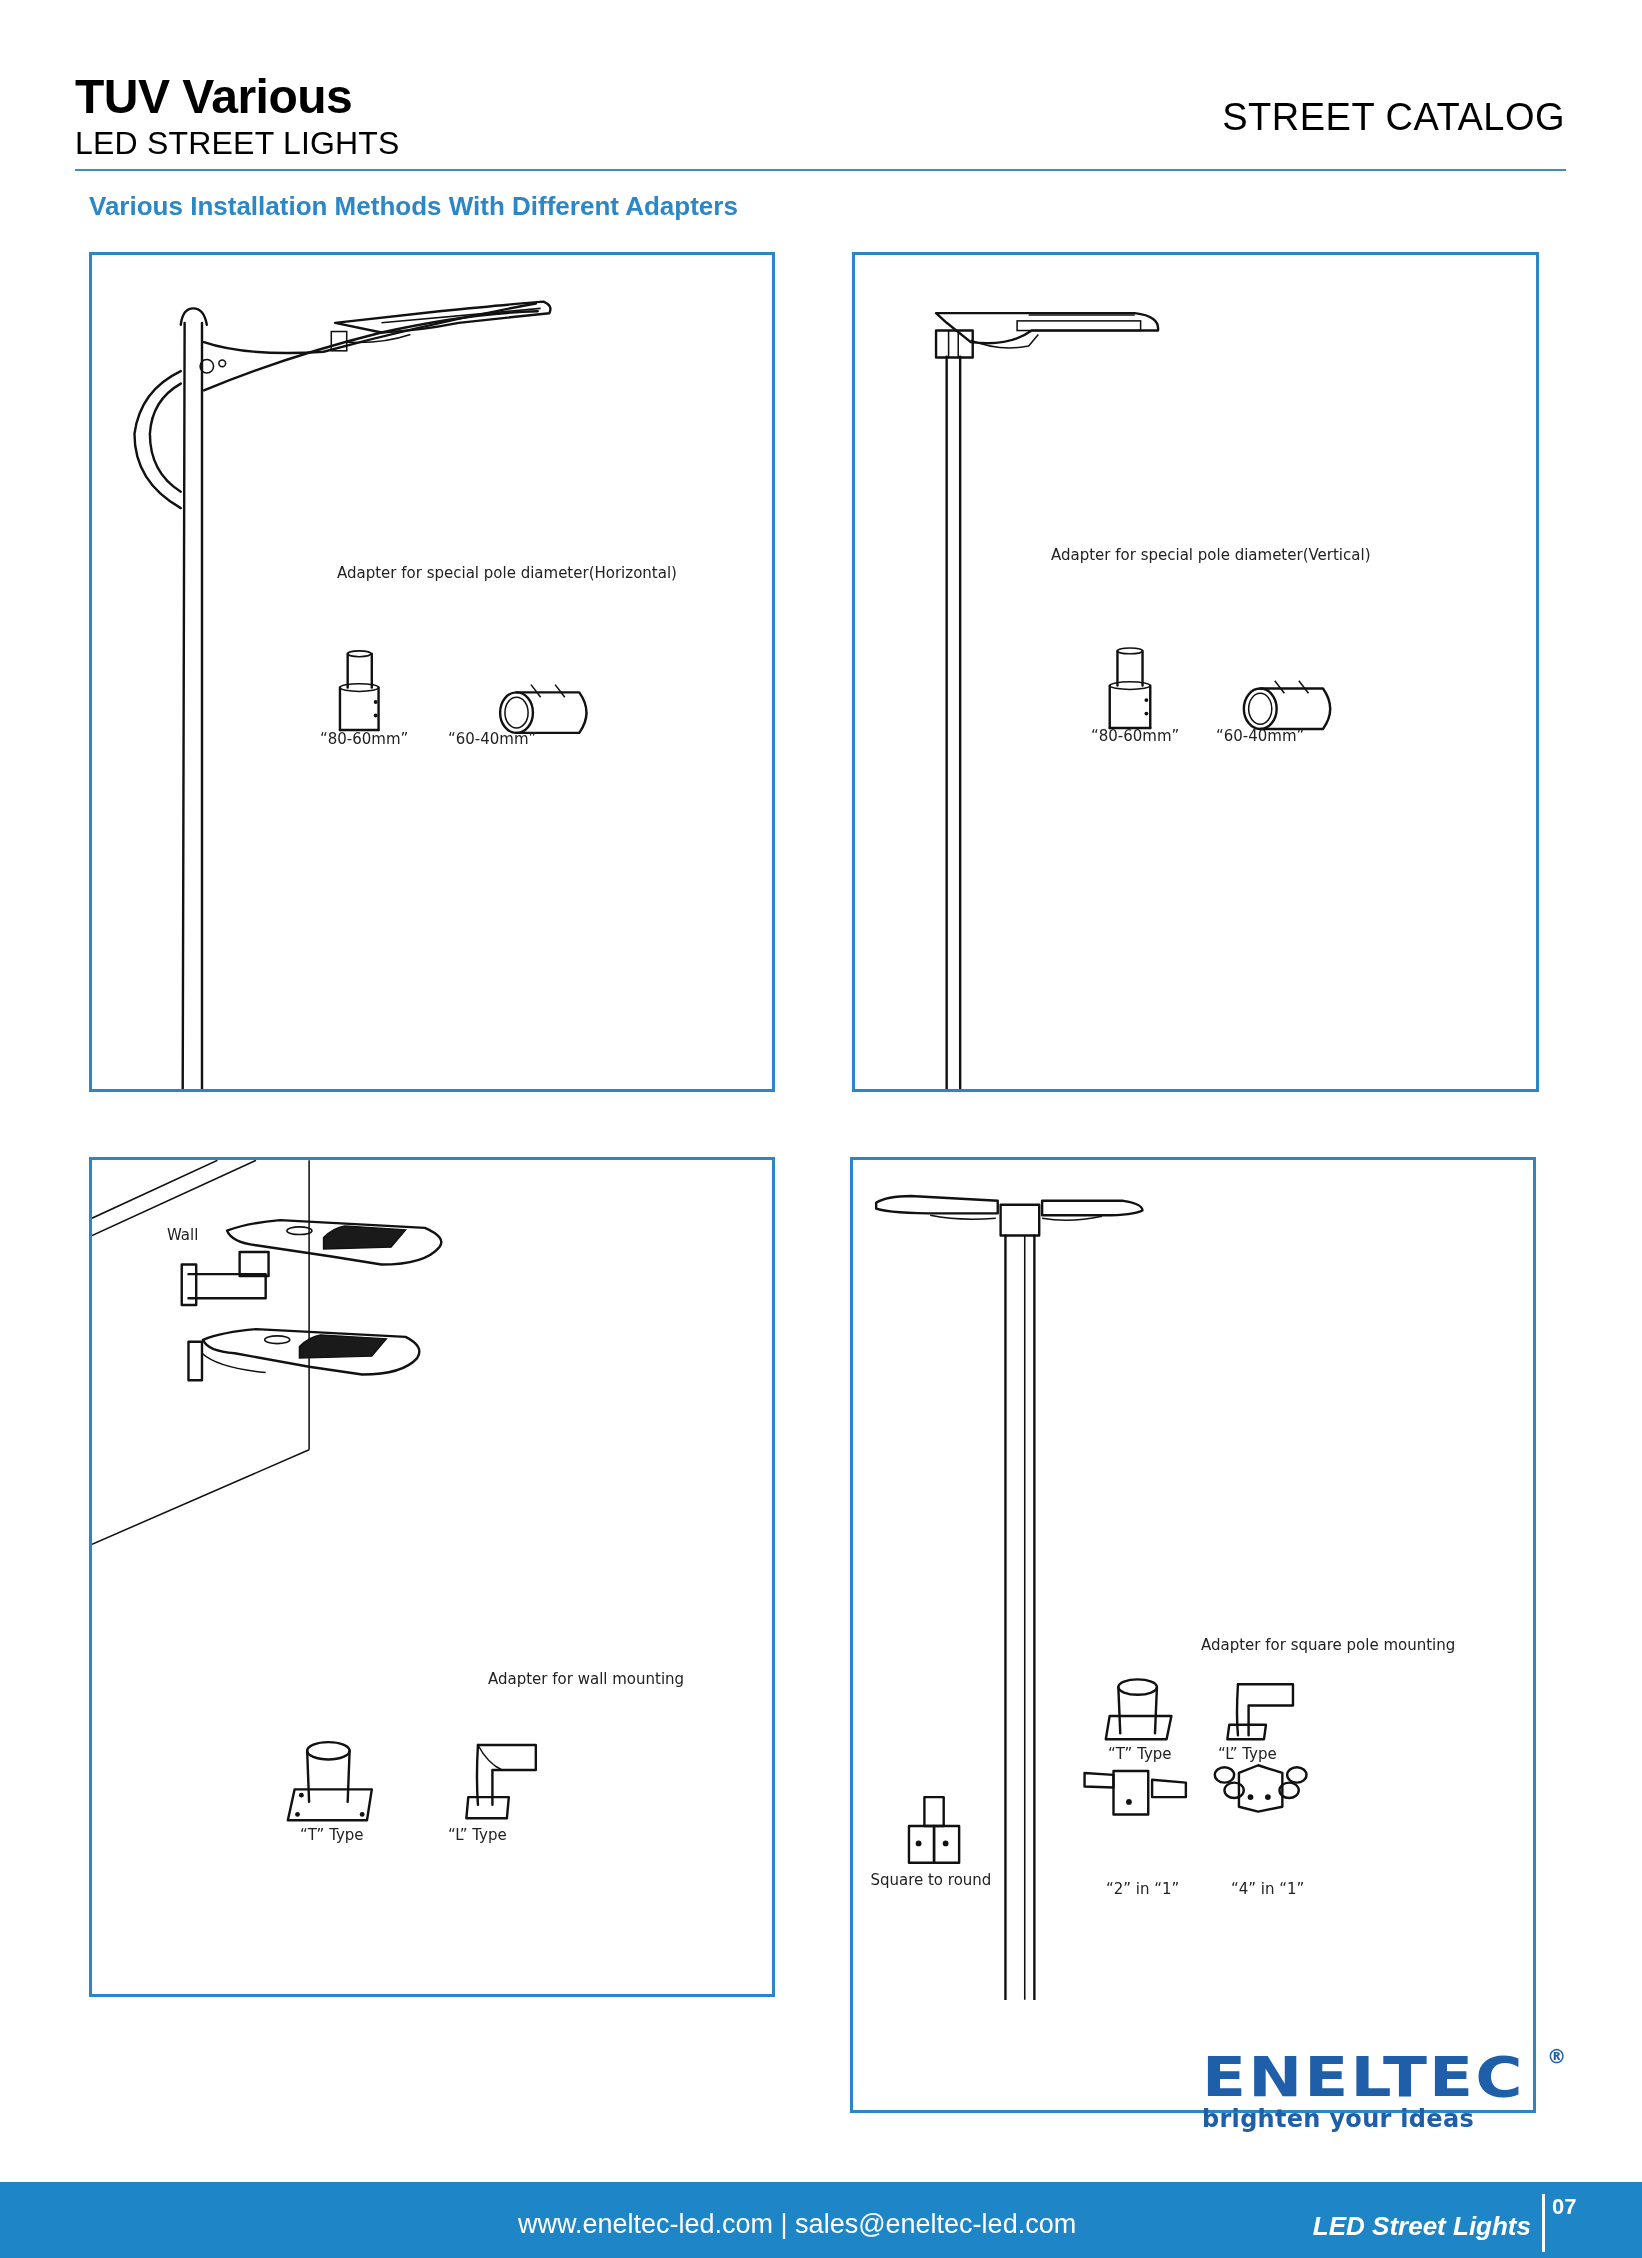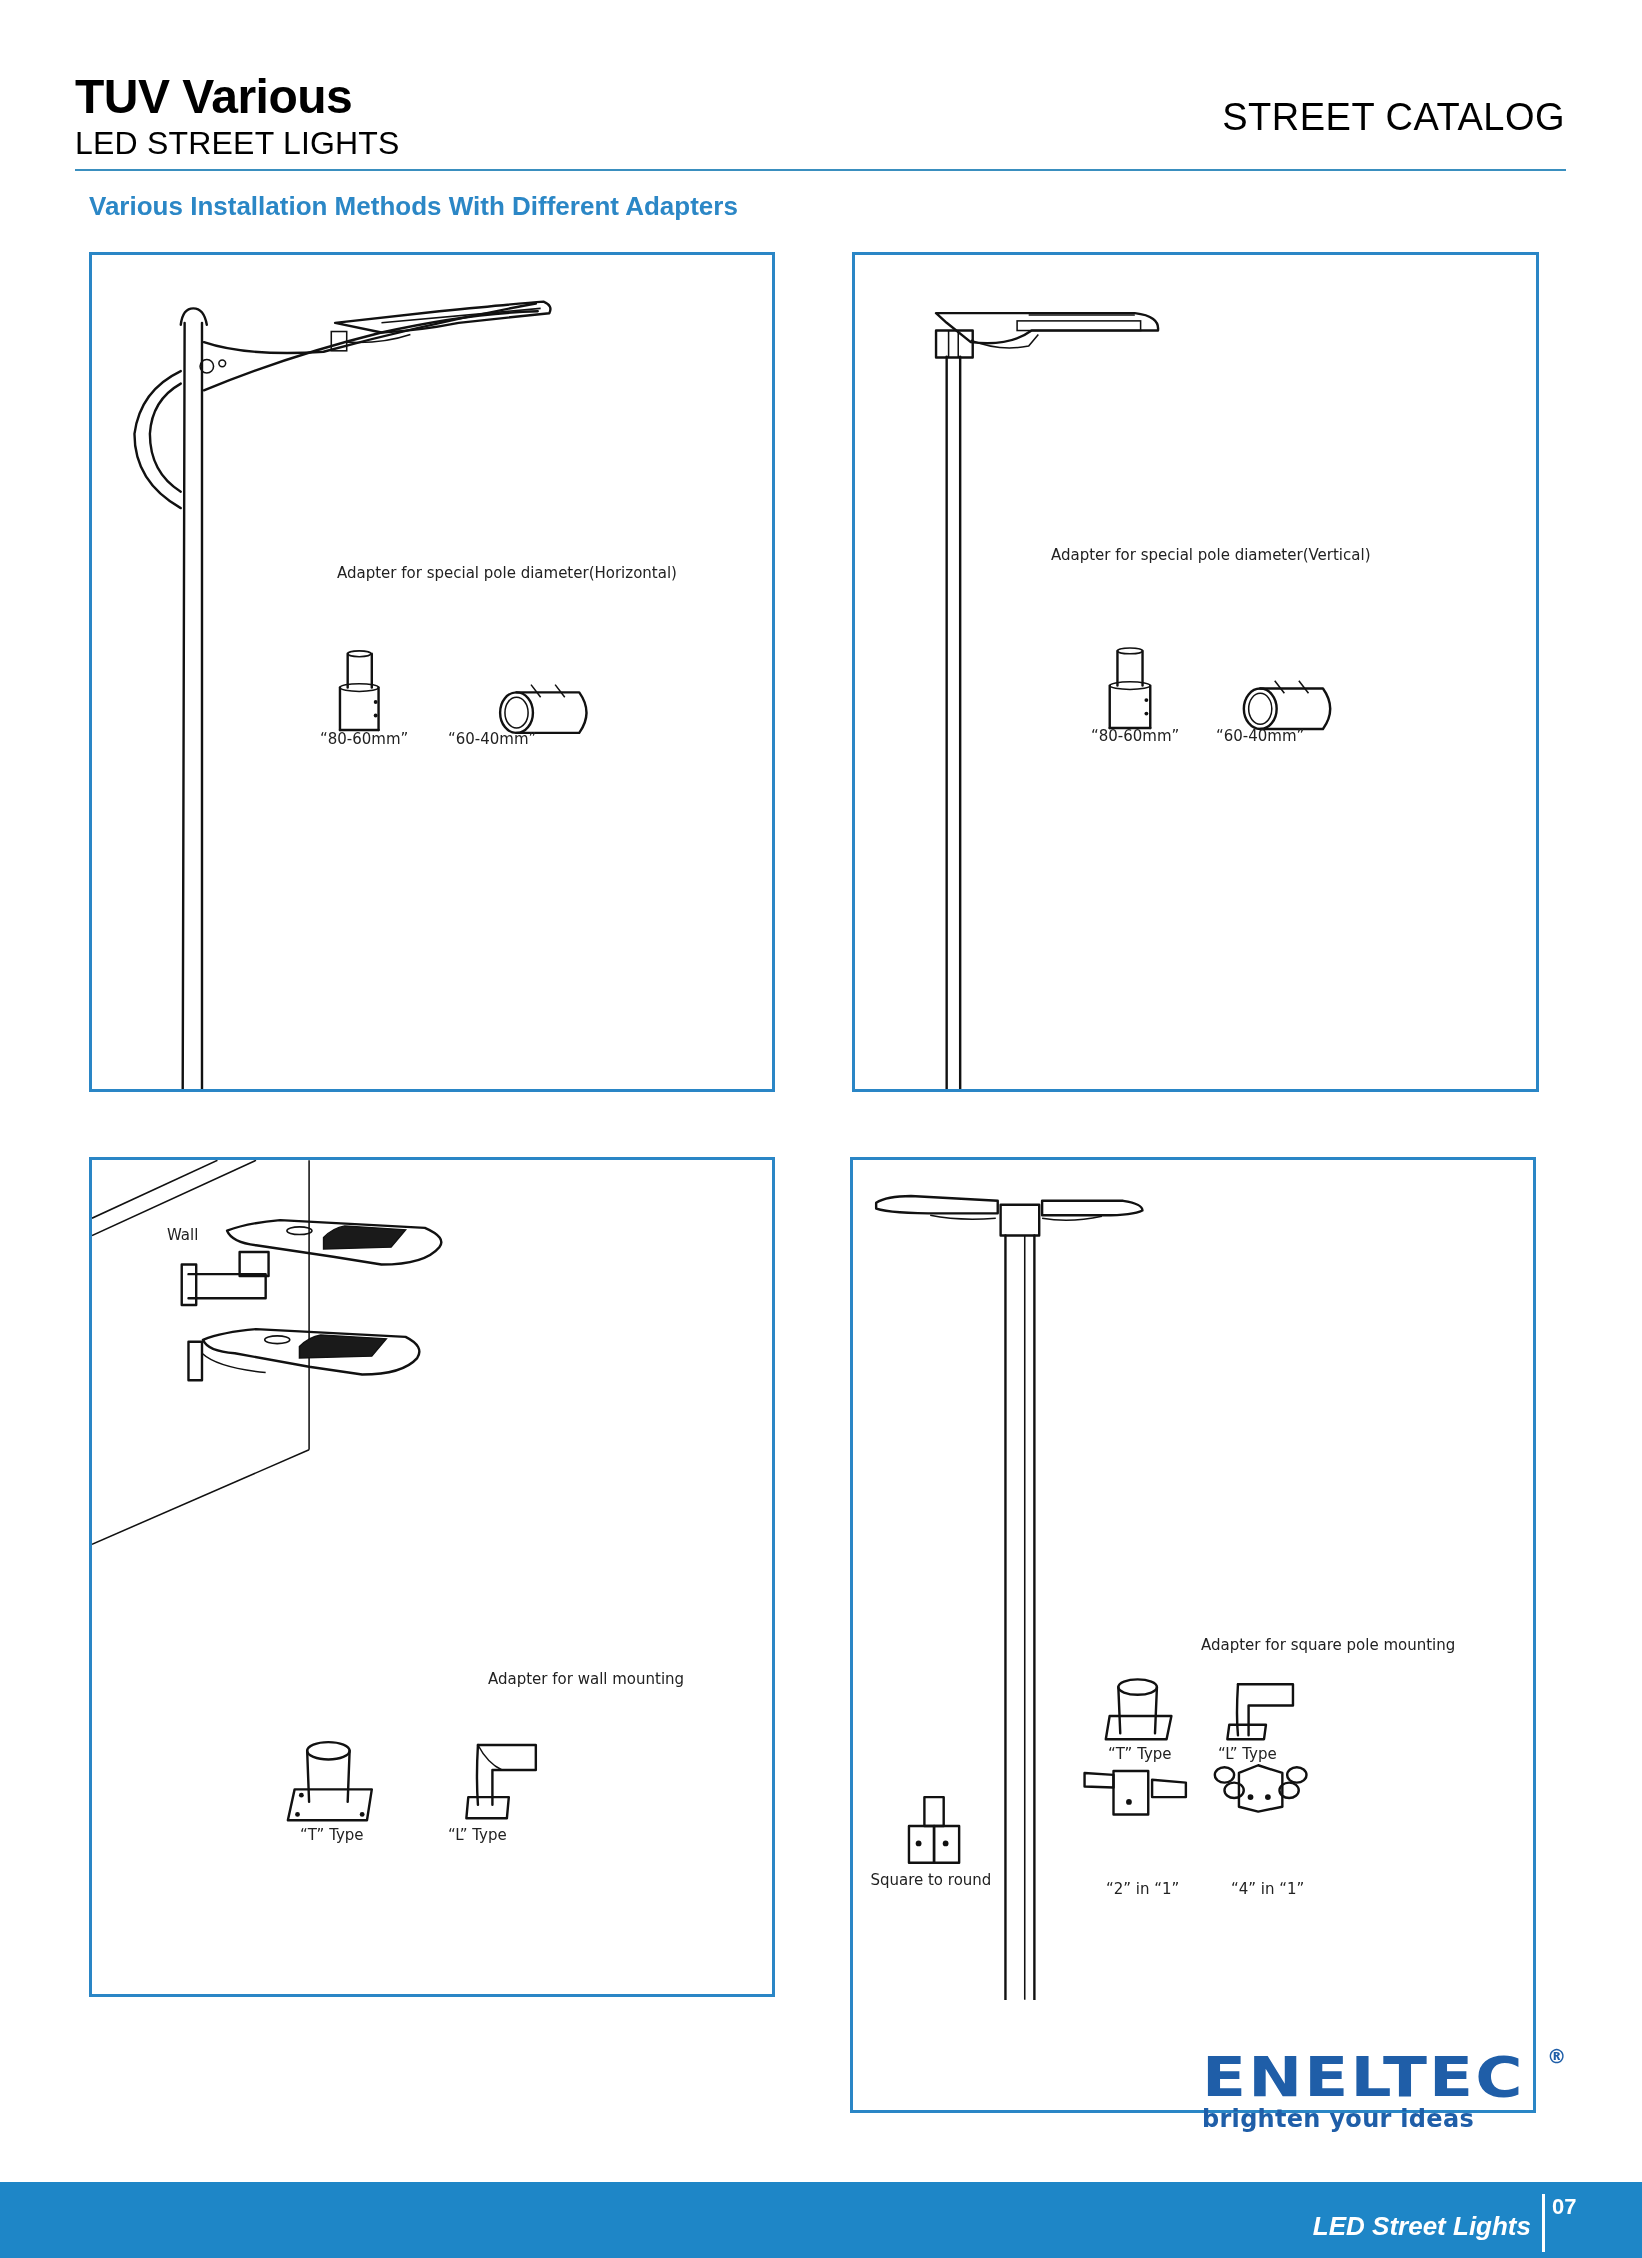--- a/index.html
+++ b/index.html
@@ -212,17 +212,18 @@
   <div class="cap" style="left:378px;top:722px;">“4” in “1”</div>
 </div>
 
 <div class="abs logo">
   <div class="logo-word">ENELTEC</div>
   <div class="logo-reg">®</div>
   <div class="logo-tag">brighten your ideas</div>
 </div>
 
 <div class="abs footer">
+  <div class="footer-contact">www.eneltec-led.com | sales@eneltec-led.com</div>
   <div class="footer-section">LED Street Lights</div>
   <div class="footer-divider"></div>
   <div class="footer-page">07</div>
 </div>
 
 
 </body></html>

